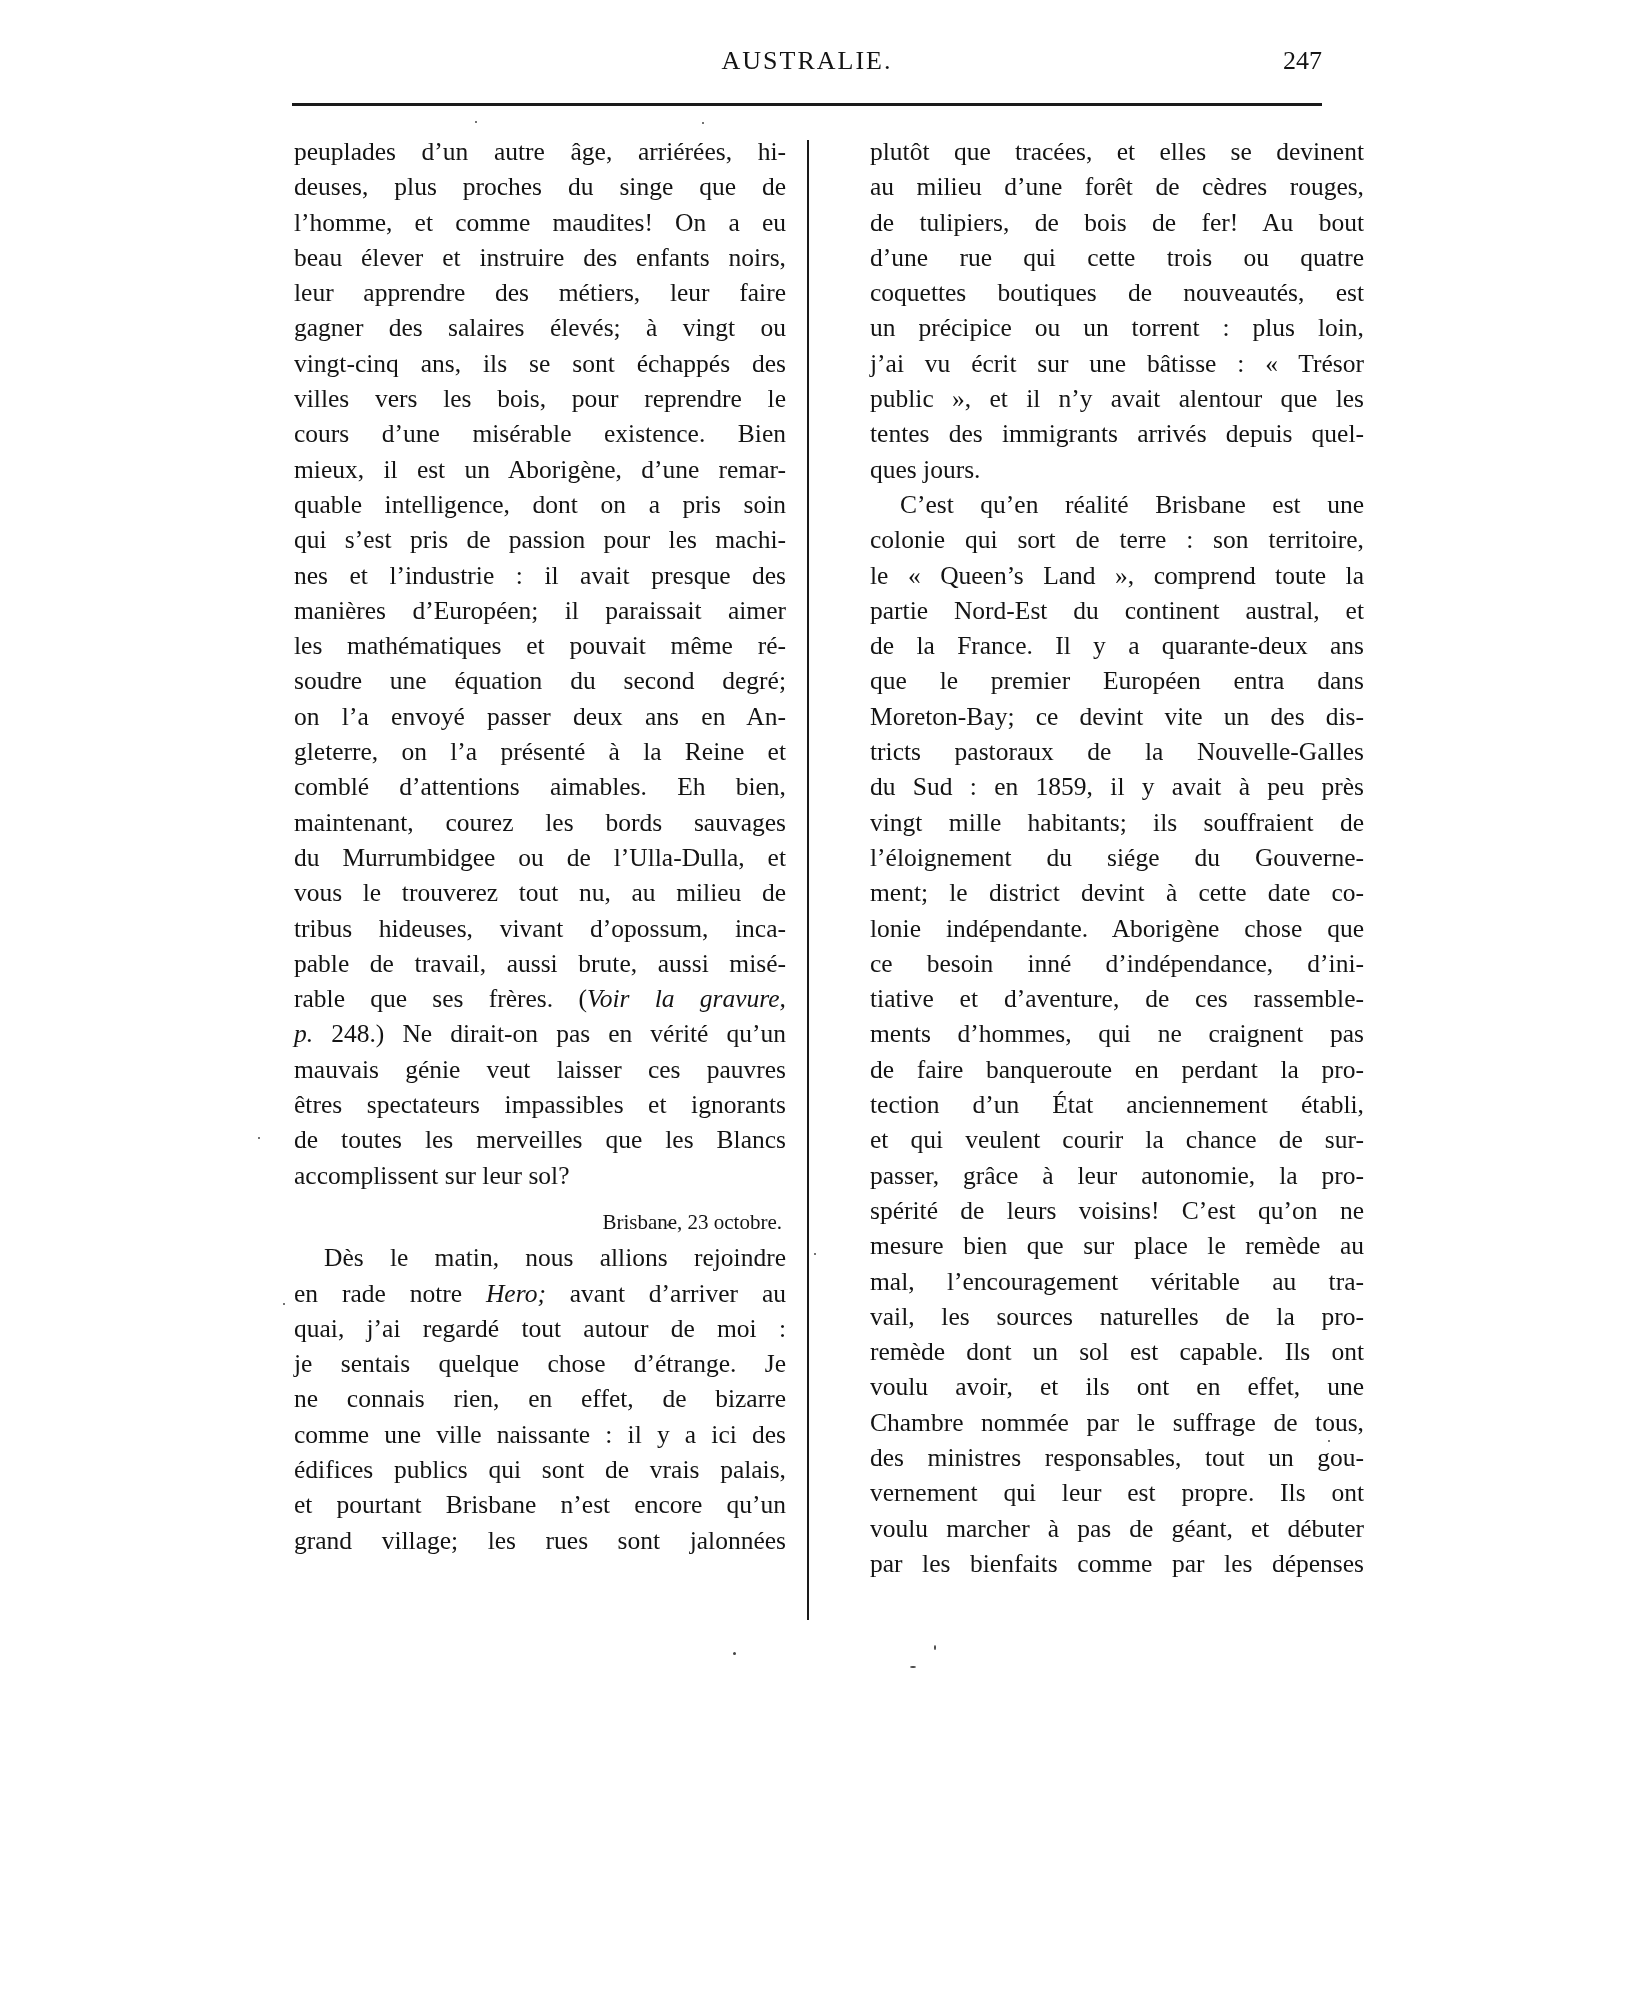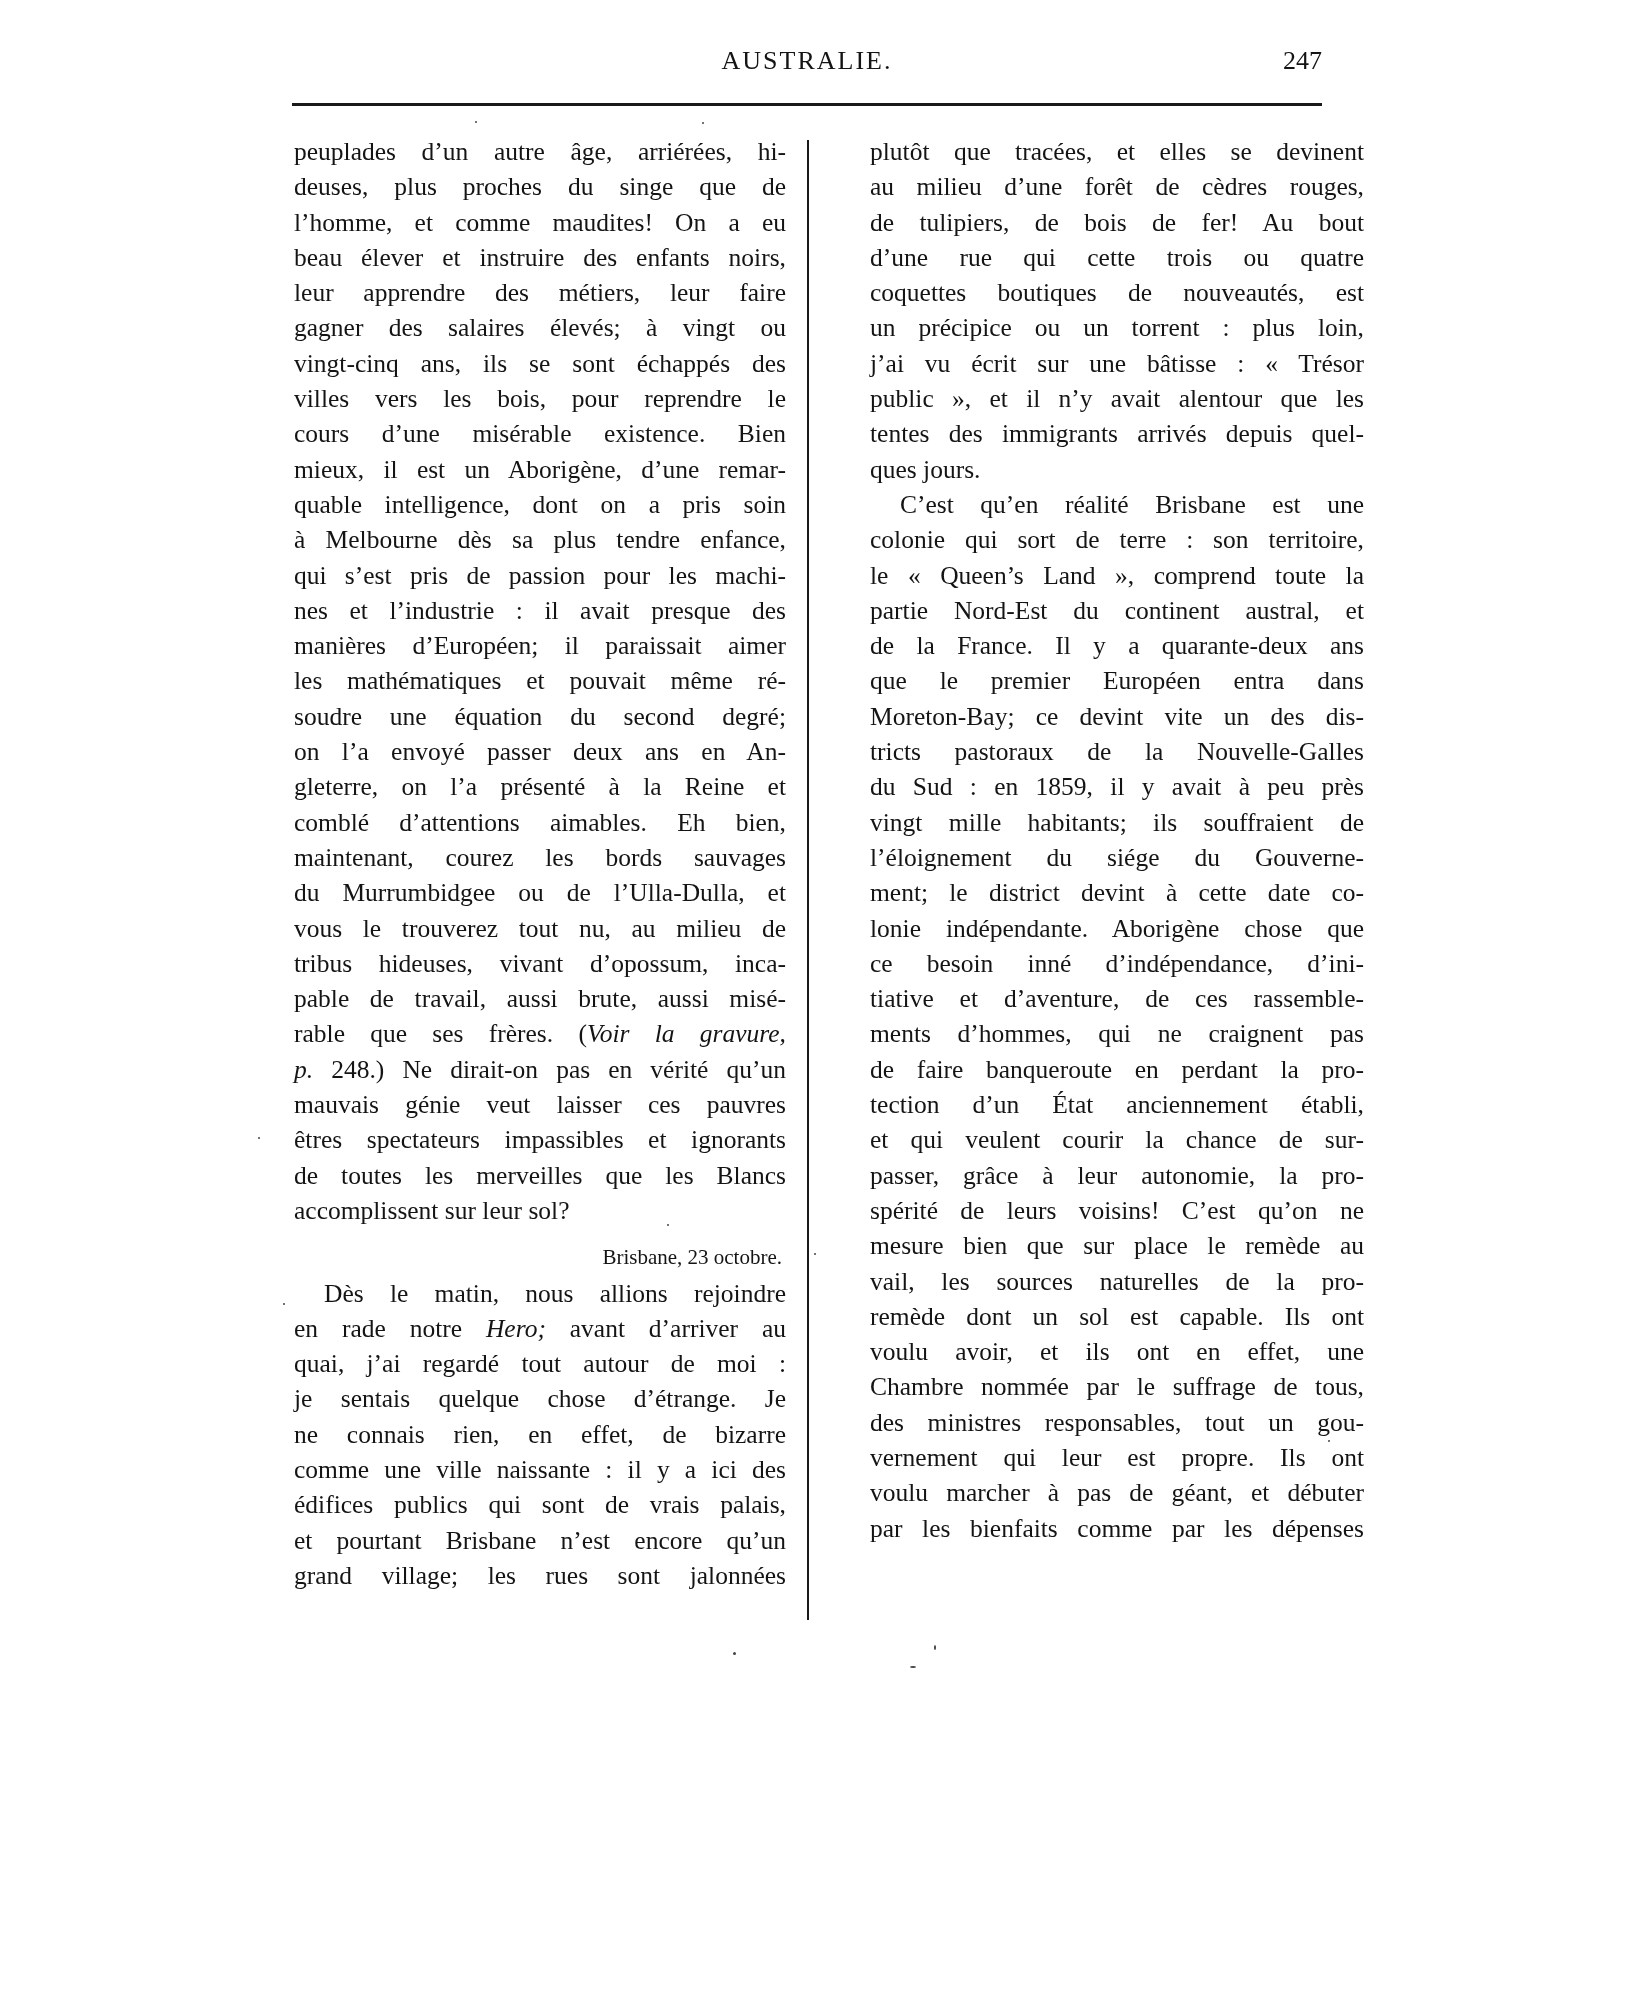--- a/index.html
+++ b/index.html
@@ -117,21 +117,20 @@
   <span class="line">deuses, plus proches du singe que de</span>
   <span class="line">l’homme, et comme maudites! On a eu</span>
   <span class="line">beau élever et instruire des enfants noirs,</span>
   <span class="line">leur apprendre des métiers, leur faire</span>
   <span class="line">gagner des salaires élevés; à vingt ou</span>
   <span class="line">vingt-cinq ans, ils se sont échappés des</span>
   <span class="line">villes vers les bois, pour reprendre le</span>
   <span class="line">cours d’une misérable existence. Bien</span>
   <span class="line">mieux, il est un Aborigène, d’une remar-</span>
   <span class="line">quable intelligence, dont on a pris soin</span>
-  <span class="line">à Melbourne dès sa plus tendre enfance,</span>
   <span class="line">qui s’est pris de passion pour les machi-</span>
   <span class="line">nes et l’industrie : il avait presque des</span>
   <span class="line">manières d’Européen; il paraissait aimer</span>
   <span class="line">les mathématiques et pouvait même ré-</span>
   <span class="line">soudre une équation du second degré;</span>
   <span class="line">on l’a envoyé passer deux ans en An-</span>
   <span class="line">gleterre, on l’a présenté à la Reine et</span>
   <span class="line">comblé d’attentions aimables. Eh bien,</span>
   <span class="line">maintenant, courez les bords sauvages</span>
   <span class="line">du Murrumbidgee ou de l’Ulla-Dulla, et</span>
@@ -183,20 +182,21 @@
   <span class="line">lonie indépendante. Aborigène chose que</span>
   <span class="line">ce besoin inné d’indépendance, d’ini-</span>
   <span class="line">tiative et d’aventure, de ces rassemble-</span>
   <span class="line">ments d’hommes, qui ne craignent pas</span>
   <span class="line">de faire banqueroute en perdant la pro-</span>
   <span class="line">tection d’un État anciennement établi,</span>
   <span class="line">et qui veulent courir la chance de sur-</span>
   <span class="line">passer, grâce à leur autonomie, la pro-</span>
   <span class="line">spérité de leurs voisins! C’est qu’on ne</span>
   <span class="line">mesure bien que sur place le remède au</span>
+  <span class="line">mal, l’encouragement véritable au tra-</span>
   <span class="line">vail, les sources naturelles de la pro-</span>
   <span class="line">remède dont un sol est capable. Ils ont</span>
   <span class="line">voulu avoir, et ils ont en effet, une</span>
   <span class="line">Chambre nommée par le suffrage de tous,</span>
   <span class="line">des ministres responsables, tout un gou-</span>
   <span class="line">vernement qui leur est propre. Ils ont</span>
   <span class="line">voulu marcher à pas de géant, et débuter</span>
   <span class="line">par les bienfaits comme par les dépenses</span>
 </div>
 

